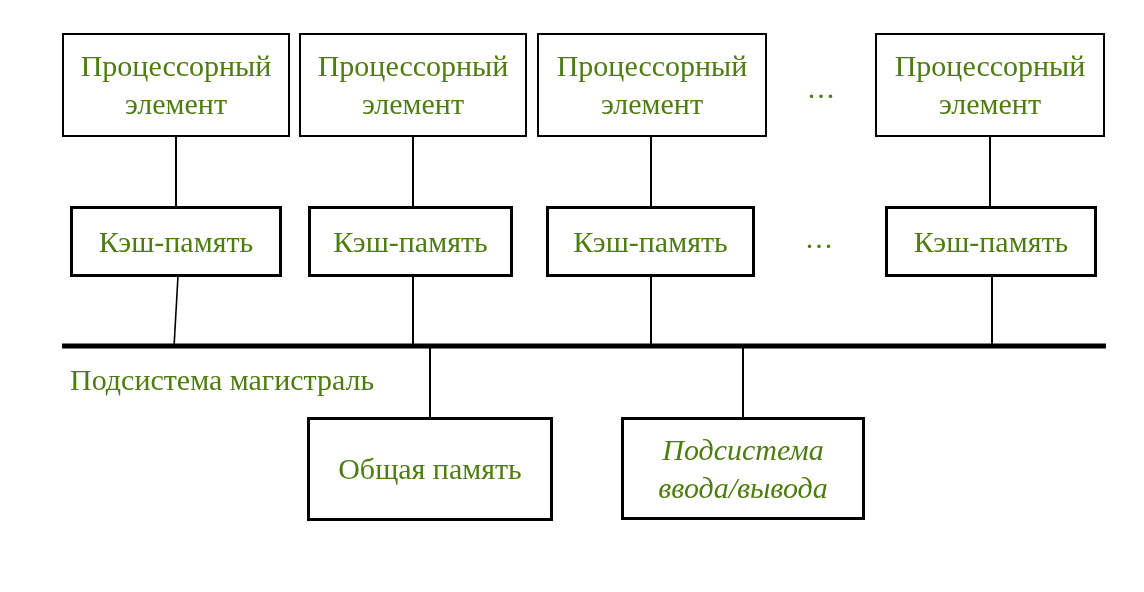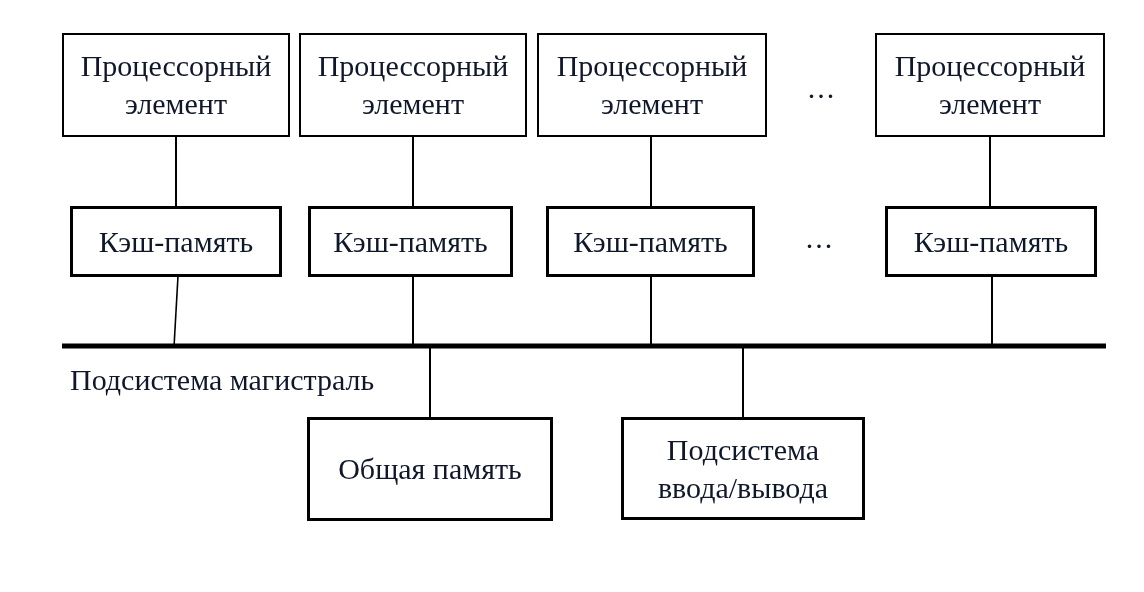--- a/index.html
+++ b/index.html
@@ -6,21 +6,21 @@
     margin: 0;
     padding: 0;
     background: #ffffff;
   }
   .stage {
     position: relative;
     width: 1144px;
     height: 592px;
     background: #ffffff;
     font-family: "Liberation Serif", "DejaVu Serif", serif;
-    color: #0f172a;
+    color: #4d7c0f;
     overflow: hidden;
   }
   .wires {
     position: absolute;
     left: 0;
     top: 0;
     pointer-events: none;
   }
   .box {
     position: absolute;
@@ -85,15 +85,15 @@
   <div class="box thick" style="left:70px; top:206px; width:212px; height:71px;">Кэш-память</div>
   <div class="box thick" style="left:308px; top:206px; width:205px; height:71px;">Кэш-память</div>
   <div class="box thick" style="left:546px; top:206px; width:209px; height:71px;">Кэш-память</div>
   <div class="box thick" style="left:885px; top:206px; width:212px; height:71px;">Кэш-память</div>
 
   <div class="ellipsis" style="left:796px; top:218px; width:48px;">...</div>
 
   <div class="bus-label" style="left:70px; top:360px;">Подсистема магистраль</div>
 
   <div class="box thick" style="left:307px; top:417px; width:246px; height:104px;font-family:Liberation Serif, serif;">Общая память</div>
-  <div class="box thick" style="left:621px; top:417px; width:244px; height:103px;">Подсистема ввода/вывода</div>
+  <div class="box thick" style="left:621px; top:417px; width:244px; height:103px;font-style:italic;">Подсистема ввода/вывода</div>
 
 </div>
 
 </body></html>

